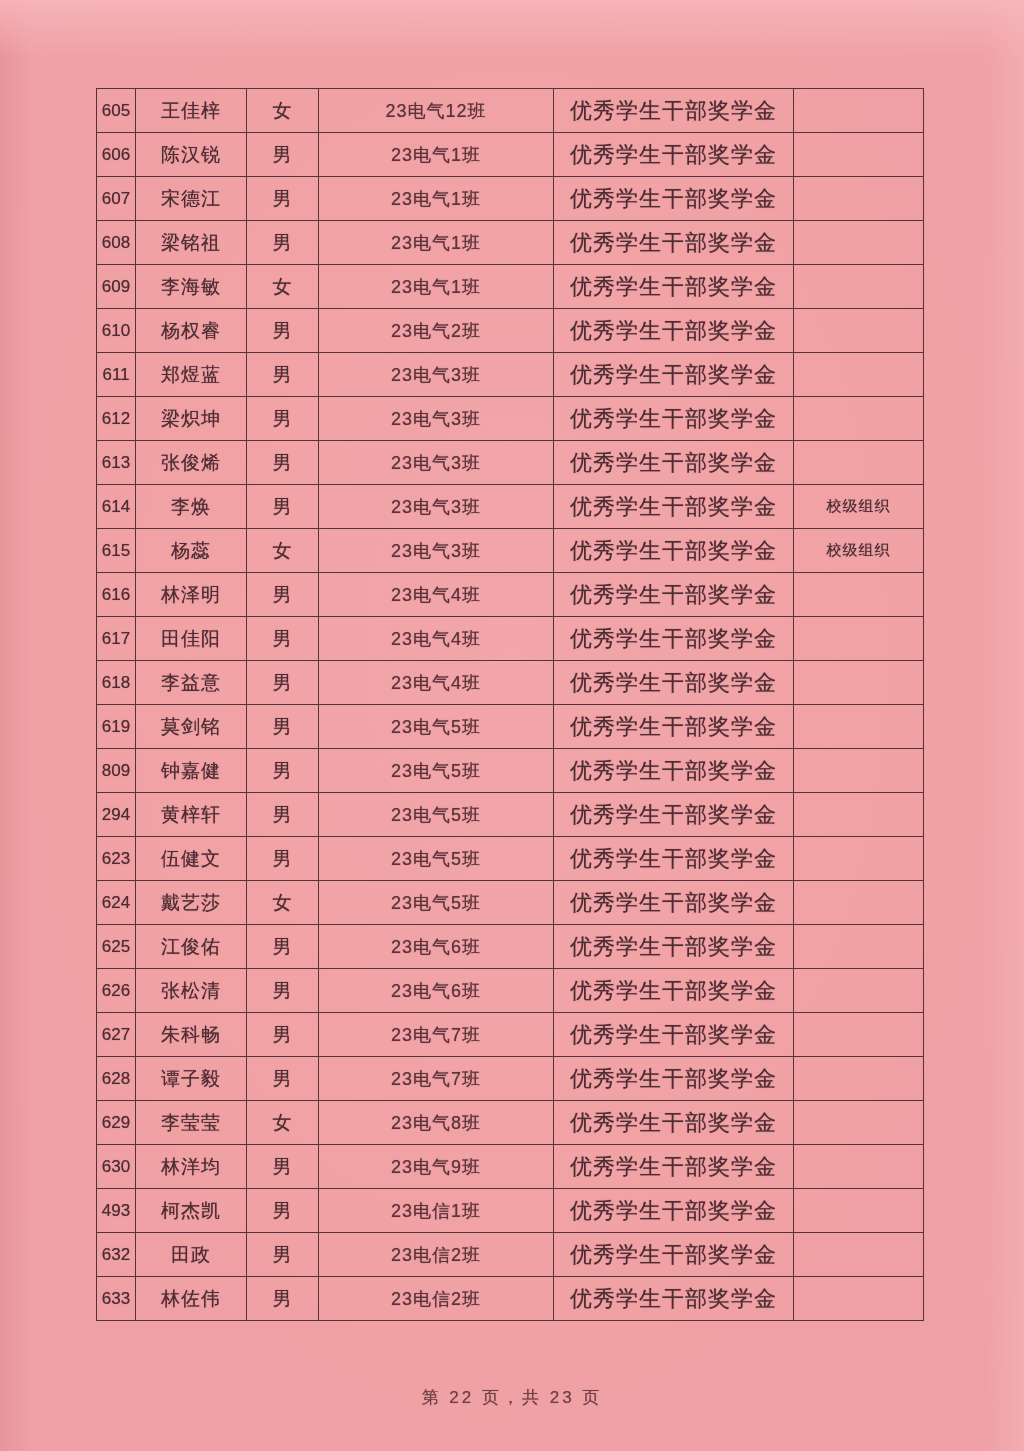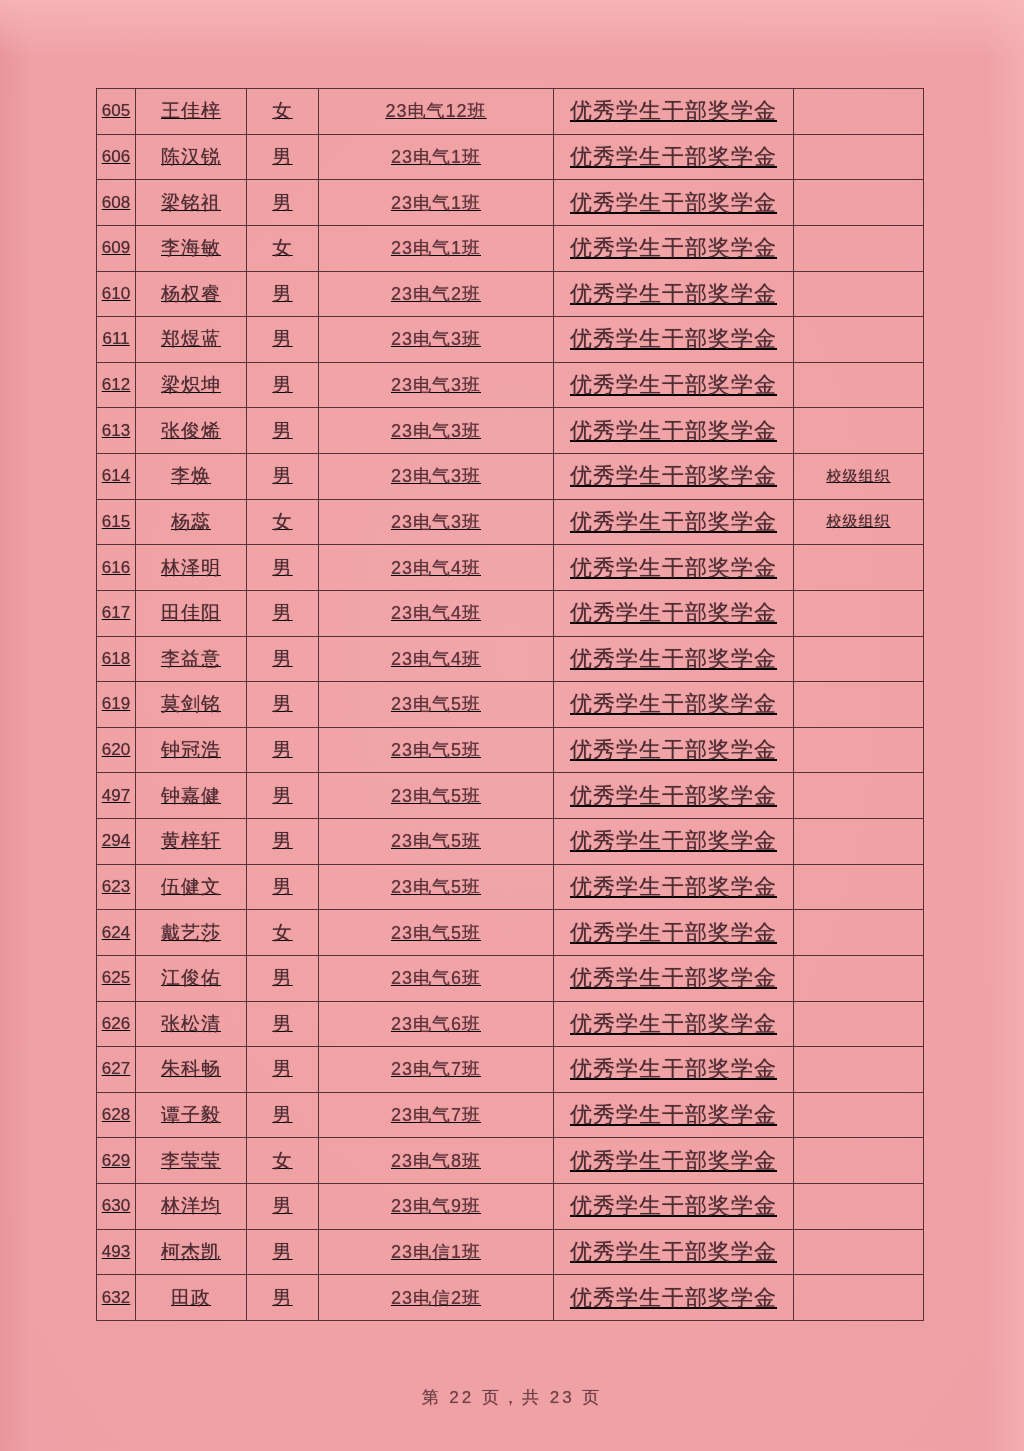--- a/index.html
+++ b/index.html
@@ -16,21 +16,20 @@
       linear-gradient(90deg, rgba(226,140,146,.55) 0%, rgba(226,140,146,0) 3%,
                       rgba(245,177,180,0) 96%, rgba(245,177,180,.75) 100%),
       radial-gradient(ellipse at 50% 45%, #f2a6a9 0%, #f0a1a4 60%, #eea0a6 100%);
   }
   table.roster {
     position: absolute;
     left: 96px; top: 88px;
     width: 827px; height: 1233px;
     border-collapse: collapse;
     table-layout: fixed;
-    text-decoration: underline;
   }
   .roster td {
     border: 1.6px solid #553138;
     text-align: center;
     vertical-align: middle;
     height: 42.5px;
     color: #4e2c33;
     font-size: 19px;
     letter-spacing: 1px;
     text-shadow: 0 0 0.8px rgba(84,49,56,0.75);
@@ -83,20 +82,28 @@
         </tr>
         <tr>
           <td class="col-number">606</td>
           <td class="col-name">陈汉锐</td>
           <td class="col-gender">男</td>
           <td class="col-class">23电气1班</td>
           <td class="col-award">优秀学生干部奖学金</td>
           <td class="col-note"></td>
         </tr>
         <tr>
+          <td class="col-number">607</td>
+          <td class="col-name">宋德江</td>
+          <td class="col-gender">男</td>
+          <td class="col-class">23电气1班</td>
+          <td class="col-award">优秀学生干部奖学金</td>
+          <td class="col-note"></td>
+        </tr>
+        <tr>
           <td class="col-number">608</td>
           <td class="col-name">梁铭祖</td>
           <td class="col-gender">男</td>
           <td class="col-class">23电气1班</td>
           <td class="col-award">优秀学生干部奖学金</td>
           <td class="col-note"></td>
         </tr>
         <tr>
           <td class="col-number">609</td>
           <td class="col-name">李海敏</td>
@@ -179,29 +186,21 @@
         </tr>
         <tr>
           <td class="col-number">619</td>
           <td class="col-name">莫剑铭</td>
           <td class="col-gender">男</td>
           <td class="col-class">23电气5班</td>
           <td class="col-award">优秀学生干部奖学金</td>
           <td class="col-note"></td>
         </tr>
         <tr>
-          <td class="col-number">620</td>
-          <td class="col-name">钟冠浩</td>
-          <td class="col-gender">男</td>
-          <td class="col-class">23电气5班</td>
-          <td class="col-award">优秀学生干部奖学金</td>
-          <td class="col-note"></td>
-        </tr>
-        <tr>
-          <td class="col-number">497</td>
+          <td class="col-number">809</td>
           <td class="col-name">钟嘉健</td>
           <td class="col-gender">男</td>
           <td class="col-class">23电气5班</td>
           <td class="col-award">优秀学生干部奖学金</td>
           <td class="col-note"></td>
         </tr>
         <tr>
           <td class="col-number">294</td>
           <td class="col-name">黄梓轩</td>
           <td class="col-gender">男</td>
@@ -282,18 +281,26 @@
           <td class="col-note"></td>
         </tr>
         <tr>
           <td class="col-number">632</td>
           <td class="col-name">田政</td>
           <td class="col-gender">男</td>
           <td class="col-class">23电信2班</td>
           <td class="col-award">优秀学生干部奖学金</td>
           <td class="col-note"></td>
         </tr>
+        <tr>
+          <td class="col-number">633</td>
+          <td class="col-name">林佐伟</td>
+          <td class="col-gender">男</td>
+          <td class="col-class">23电信2班</td>
+          <td class="col-award">优秀学生干部奖学金</td>
+          <td class="col-note"></td>
+        </tr>
       </tbody>
   </table>
 
   <div class="footer">第 22 页，共 23 页</div>
 
 </div>
 
 </body></html>

